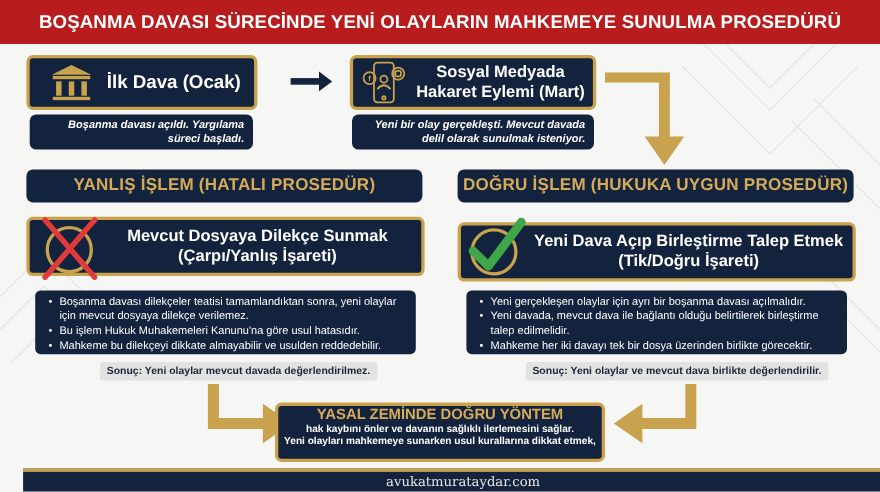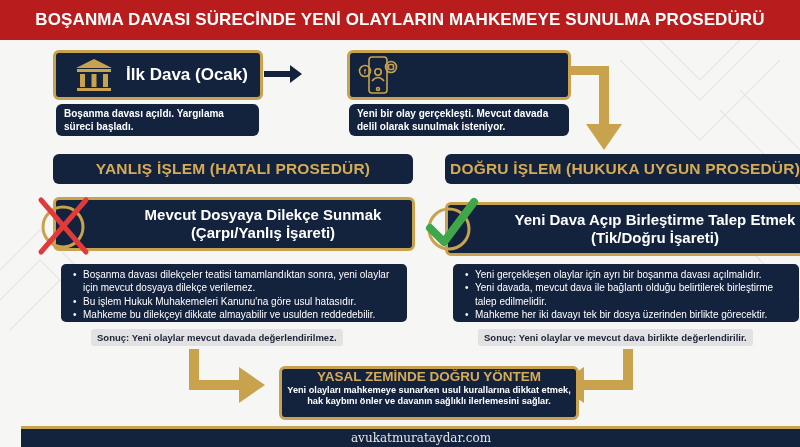--- a/index.html
+++ b/index.html
@@ -21,27 +21,28 @@
   .footer {
     position: absolute; left: 0; top: 426px; width: 800px; height: 21px;
     background: #13223d;
     border-top: 3px solid #c9a24d;
     display: flex; align-items: center; justify-content: center;
     font-family: "DejaVu Serif", "Liberation Serif", serif;
     font-size: 12px; color: #e6e6e6; z-index: 2; margin-left: 21px;
   }
   .navy { background: #13223d; }
   .gold-border { border: 3px solid #c9a24d; }
-  .box { position: absolute; z-index: 2; border-radius: 6px; margin-left: 29px; }
+  .box { position: absolute; z-index: 2; border-radius: 6px; }
   .titlebox { display: flex; align-items: center; }
   .titletext { font-weight: bold; color: #fff; text-align: center; line-height: 1.2; }
   .desc {
     display: flex; align-items: center; justify-content: center;
-    text-align: left; font-size: 10px; font-weight: bold; color: #fff; line-height: 1.35;
+    text-align: right; font-size: 10px; font-weight: bold; color: #fff; line-height: 1.35;
     padding: 0 8px;
+    font-style: italic;
   }
   .section-head {
     display: flex; align-items: center; justify-content: center;
     font-weight: bold; color: #d6ab55; font-size: 15.5px; letter-spacing: 0.2px;
   }
   .bullets { padding: 5px 10px 5px 12px; font-size: 10px; line-height: 1.33; color: #fff; }
   .bullets li { list-style: none; position: relative; padding-left: 10px; }
   .bullets li::before { content: "•"; position: absolute; left: 0; top: 0; }
   .result {
     position: absolute; z-index: 2; background: #e2e2e2; color: #1b2235;
@@ -91,20 +92,24 @@
       <rect x="11" y="3" width="18" height="36" rx="3"></rect>
       <circle cx="20" cy="35" r="1.5"></circle>
       <circle cx="20" cy="18" r="3.2"></circle>
       <path d="M14 27 Q20 20 26 27"></path>
       <circle cx="7" cy="17" r="5.5"></circle>
       <circle cx="33" cy="13" r="5.5"></circle>
       <rect x="30.5" y="10.5" width="5" height="5" rx="1.3"></rect>
     </g>
     <text x="7" y="20" font-size="7" font-weight="bold" fill="#c9a24d" text-anchor="middle" font-family="Liberation Sans, sans-serif">f</text>
   </svg>
+  <div class="titletext" style="position:absolute; left:56px; right:6px; font-size:15px;">
+    <div>Sosyal Medyada</div>
+    <div>Hakaret Eylemi (Mart)</div>
+  </div>
 </div>
 <div class="box navy desc" style="left:320px; top:104px; width:220px; height:32px; flex-direction:column;">
   <span>Yeni bir olay gerçekleşti. Mevcut davada delil olarak sunulmak isteniyor.</span>
 </div>
 
 <svg class="svgabs" width="80" height="90" style="left:550px; top:66px;" viewBox="0 0 80 90">
   <path d="M0 4 L54 4 L54 60" fill="none" stroke="#c9a24d" stroke-width="10"></path>
   <polygon points="36,58 72,58 54,84" fill="#c9a24d"></polygon>
 </svg>
 
@@ -157,17 +162,17 @@
   <polygon points="54,18 80,36 54,54" fill="#c9a24d"></polygon>
 </svg>
 
 <svg class="svgabs" width="90" height="60" style="left:548px; top:349px;" viewBox="0 0 90 60">
   <path d="M80 0 L80 36 L34 36" fill="none" stroke="#c9a24d" stroke-width="10"></path>
   <polygon points="36,18 10,36 36,54" fill="#c9a24d"></polygon>
 </svg>
 
 <div class="box navy gold-border" style="left:250px; top:366px; width:300px; height:54px; display:flex; flex-direction:column; align-items:center; justify-content:flex-start; text-align:center;">
   <div style="color:#d6ab55; font-weight:bold; font-size:13.5px; line-height:1.15;">YASAL ZEMİNDE DOĞRU YÖNTEM</div>
+  <div style="font-size:9.2px; font-weight:bold; line-height:1.3;">hak kaybını önler ve davanın sağlıklı ilerlemesini sağlar.</div>
   <div style="font-size:9.2px; font-weight:bold; line-height:1.3;">Yeni olayları mahkemeye sunarken usul kurallarına dikkat etmek,</div>
-  <div style="font-size:9.2px; font-weight:bold; line-height:1.3;">hak kaybını önler ve davanın sağlıklı ilerlemesini sağlar.</div>
 </div>
 
 <div class="footer">avukatmurataydar.com</div>
 
 </body></html>

